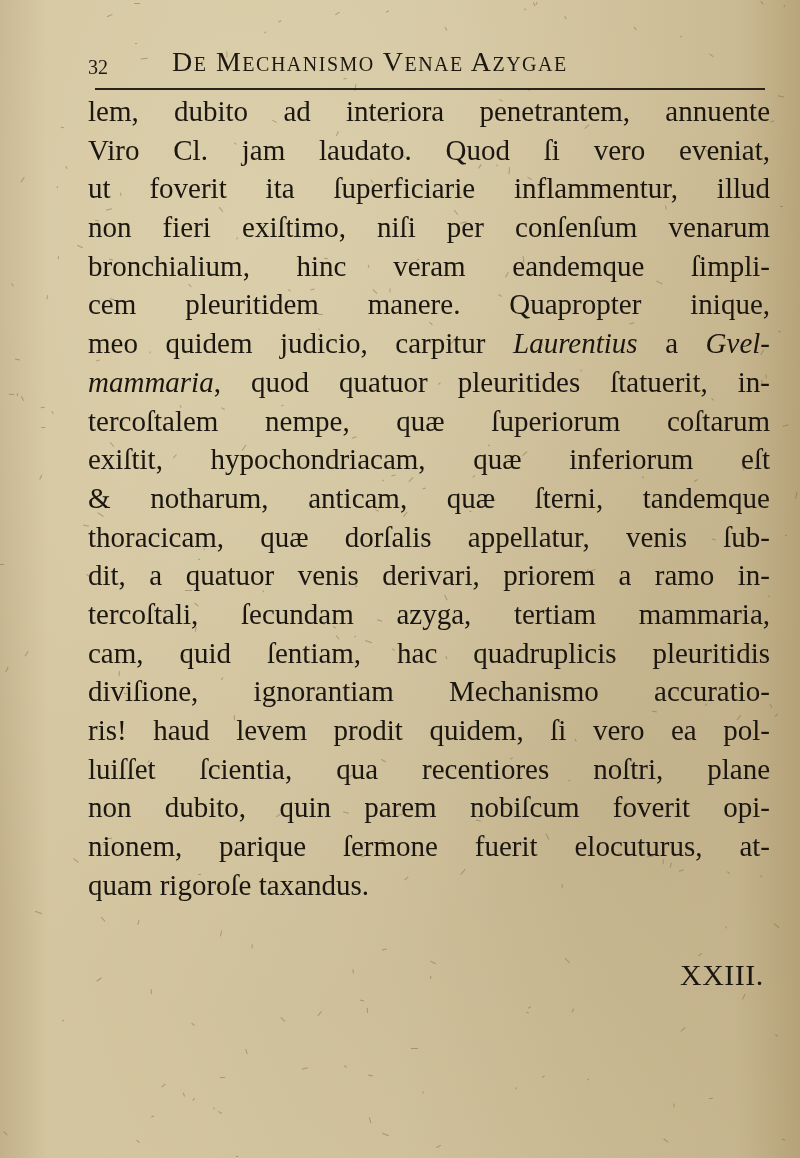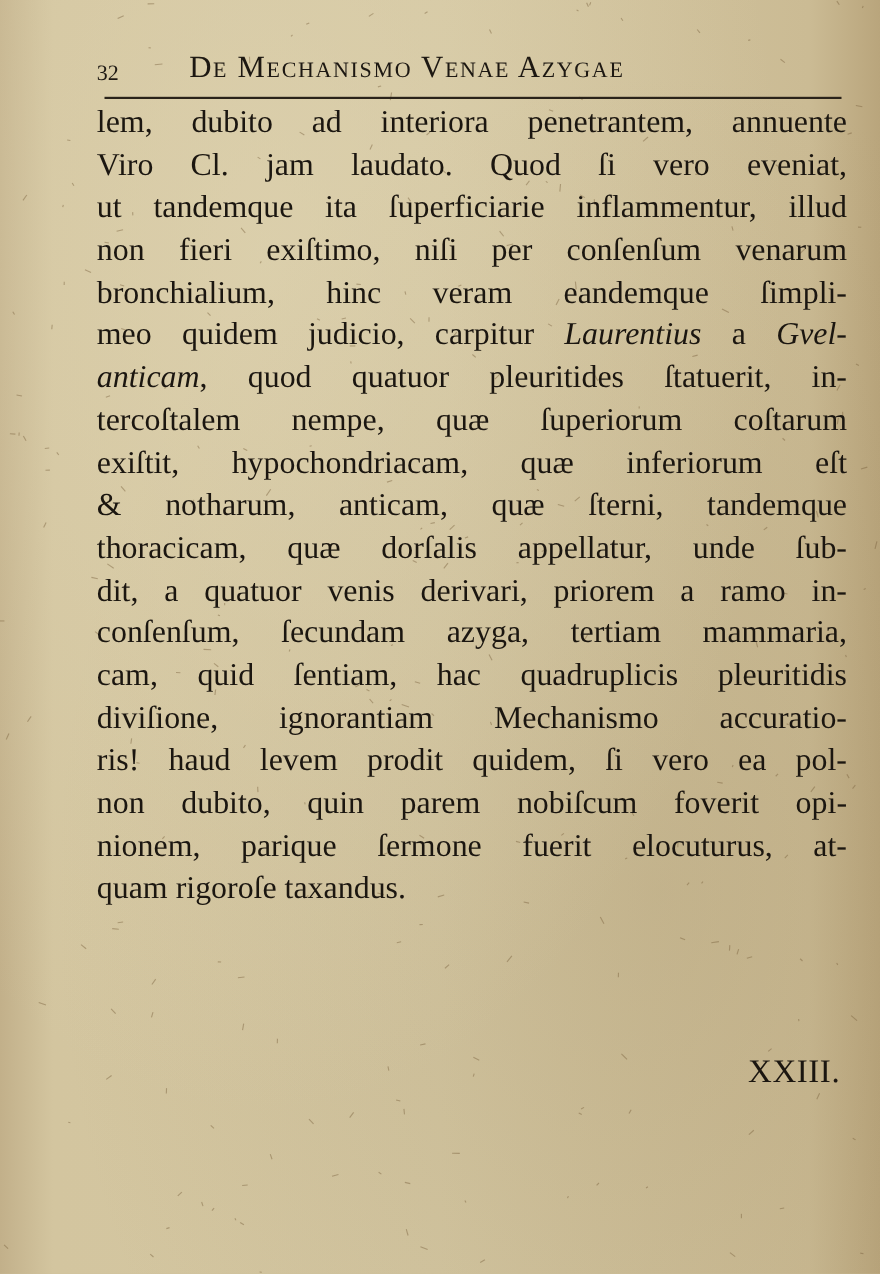--- a/index.html
+++ b/index.html
@@ -367,36 +367,38 @@
 <div class="header">
   <span class="page-number">32</span>
   <span class="running-title">De Mechanismo Venae Azygae</span>
 </div>
 
 <div class="rule"></div>
 
 <div class="text-block">
   <div class="line"><span>lem, dubito ad interiora penetrantem, annuente</span></div>
   <div class="line"><span>Viro Cl. jam laudato.  Quod ſi vero eveniat,</span></div>
-  <div class="line"><span>ut tandemque ita ſuperficiarie inflammentur, illud</span></div>
+  <div class="line"><span>ut foverit ita ſuperficiarie inflammentur, illud</span></div>
   <div class="line"><span>non fieri exiſtimo, niſi per conſenſum venarum</span></div>
   <div class="line"><span>bronchialium, hinc veram eandemque ſimpli-</span></div>
+  <div class="line"><span>cem pleuritidem manere.  Quapropter inique,</span></div>
   <div class="line">
     <span>meo quidem judicio, carpitur </span><span class="it">Laurentius</span><span> a </span><span class="it">Gvel-</span>
   </div>
   <div class="line">
-    <span class="it">anticam</span><span>, quod quatuor pleuritides ſtatuerit, in-</span>
+    <span class="it">mammaria</span><span>, quod quatuor pleuritides ſtatuerit, in-</span>
   </div>
   <div class="line"><span>tercoſtalem nempe, quæ ſuperiorum coſtarum</span></div>
   <div class="line"><span>exiſtit, hypochondriacam, quæ inferiorum eſt</span></div>
   <div class="line"><span>&amp; notharum, anticam, quæ ſterni, tandemque</span></div>
-  <div class="line"><span>thoracicam, quæ dorſalis appellatur, unde ſub-</span></div>
+  <div class="line"><span>thoracicam, quæ dorſalis appellatur, venis ſub-</span></div>
   <div class="line"><span>dit, a quatuor venis derivari, priorem a ramo in-</span></div>
-  <div class="line"><span>conſenſum, ſecundam azyga, tertiam mammaria,</span></div>
+  <div class="line"><span>tercoſtali, ſecundam azyga, tertiam mammaria,</span></div>
   <div class="line"><span>cam, quid ſentiam, hac quadruplicis pleuritidis</span></div>
   <div class="line"><span>diviſione, ignorantiam Mechanismo accuratio-</span></div>
   <div class="line"><span>ris! haud levem prodit quidem, ſi vero ea pol-</span></div>
+  <div class="line"><span>luiſſet ſcientia, qua recentiores noſtri, plane</span></div>
   <div class="line"><span>non dubito, quin parem nobiſcum foverit opi-</span></div>
   <div class="line"><span>nionem, parique ſermone fuerit elocuturus, at-</span></div>
   <div class="line last"><span>quam rigoroſe taxandus.</span></div>
 </div>
 
 <div class="section-number">XXIII.</div>
 
 </body></html>

